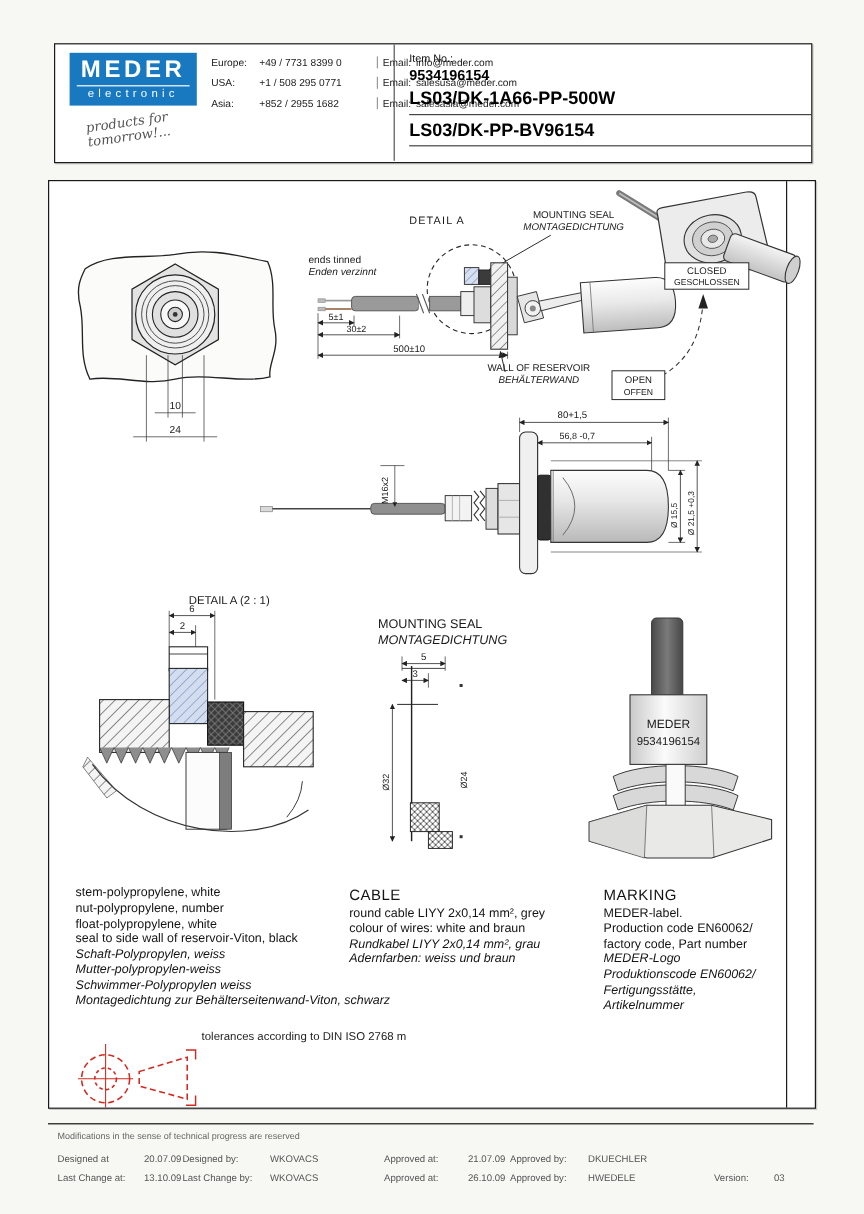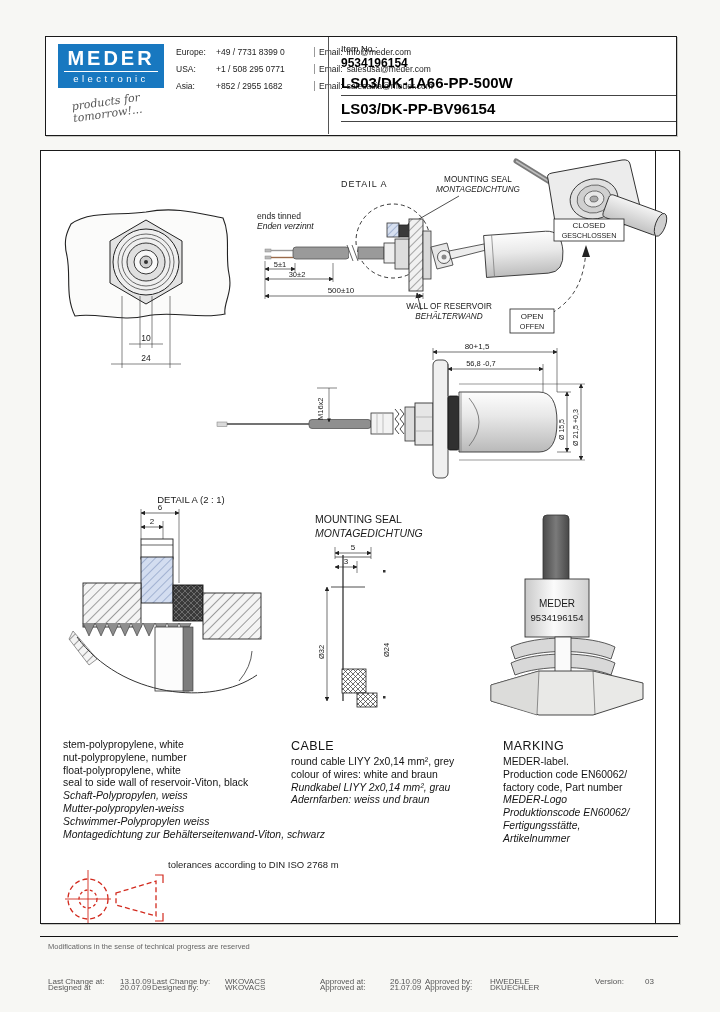--- a/index.html
+++ b/index.html
@@ -31,21 +31,21 @@
   
   .section{position:absolute;color:#141414;}
   .section .title{font-size:12.5px;letter-spacing:.4px;margin-bottom:3px;}
   .section .ln{font-size:10.4px;line-height:12.8px;white-space:nowrap;}
   .it{font-style:italic;}
   .tol-text{position:absolute;left:127px;top:708px;font-size:9.5px;color:#222;}
   
   .foot{position:absolute;left:40px;top:936px;width:638px;height:64px;border-top:1px solid #111;}
   .f-note{position:absolute;left:8px;top:5px;font-size:7.5px;color:#666;}
   .f-cell{position:absolute;font-size:8px;color:#555;white-space:nowrap;}
-  .r1{top:24px;margin-top:22px;} .r2{top:40px;}
+  .r1{top:24px;} .r2{top:40px;}
 </style>
 </head>
 <body>
 
 <div class="page">
 
   <div class="box hdr">
     <div class="logo">
       <div class="l1">MEDER</div>
       <div class="l2">electronic</div>

